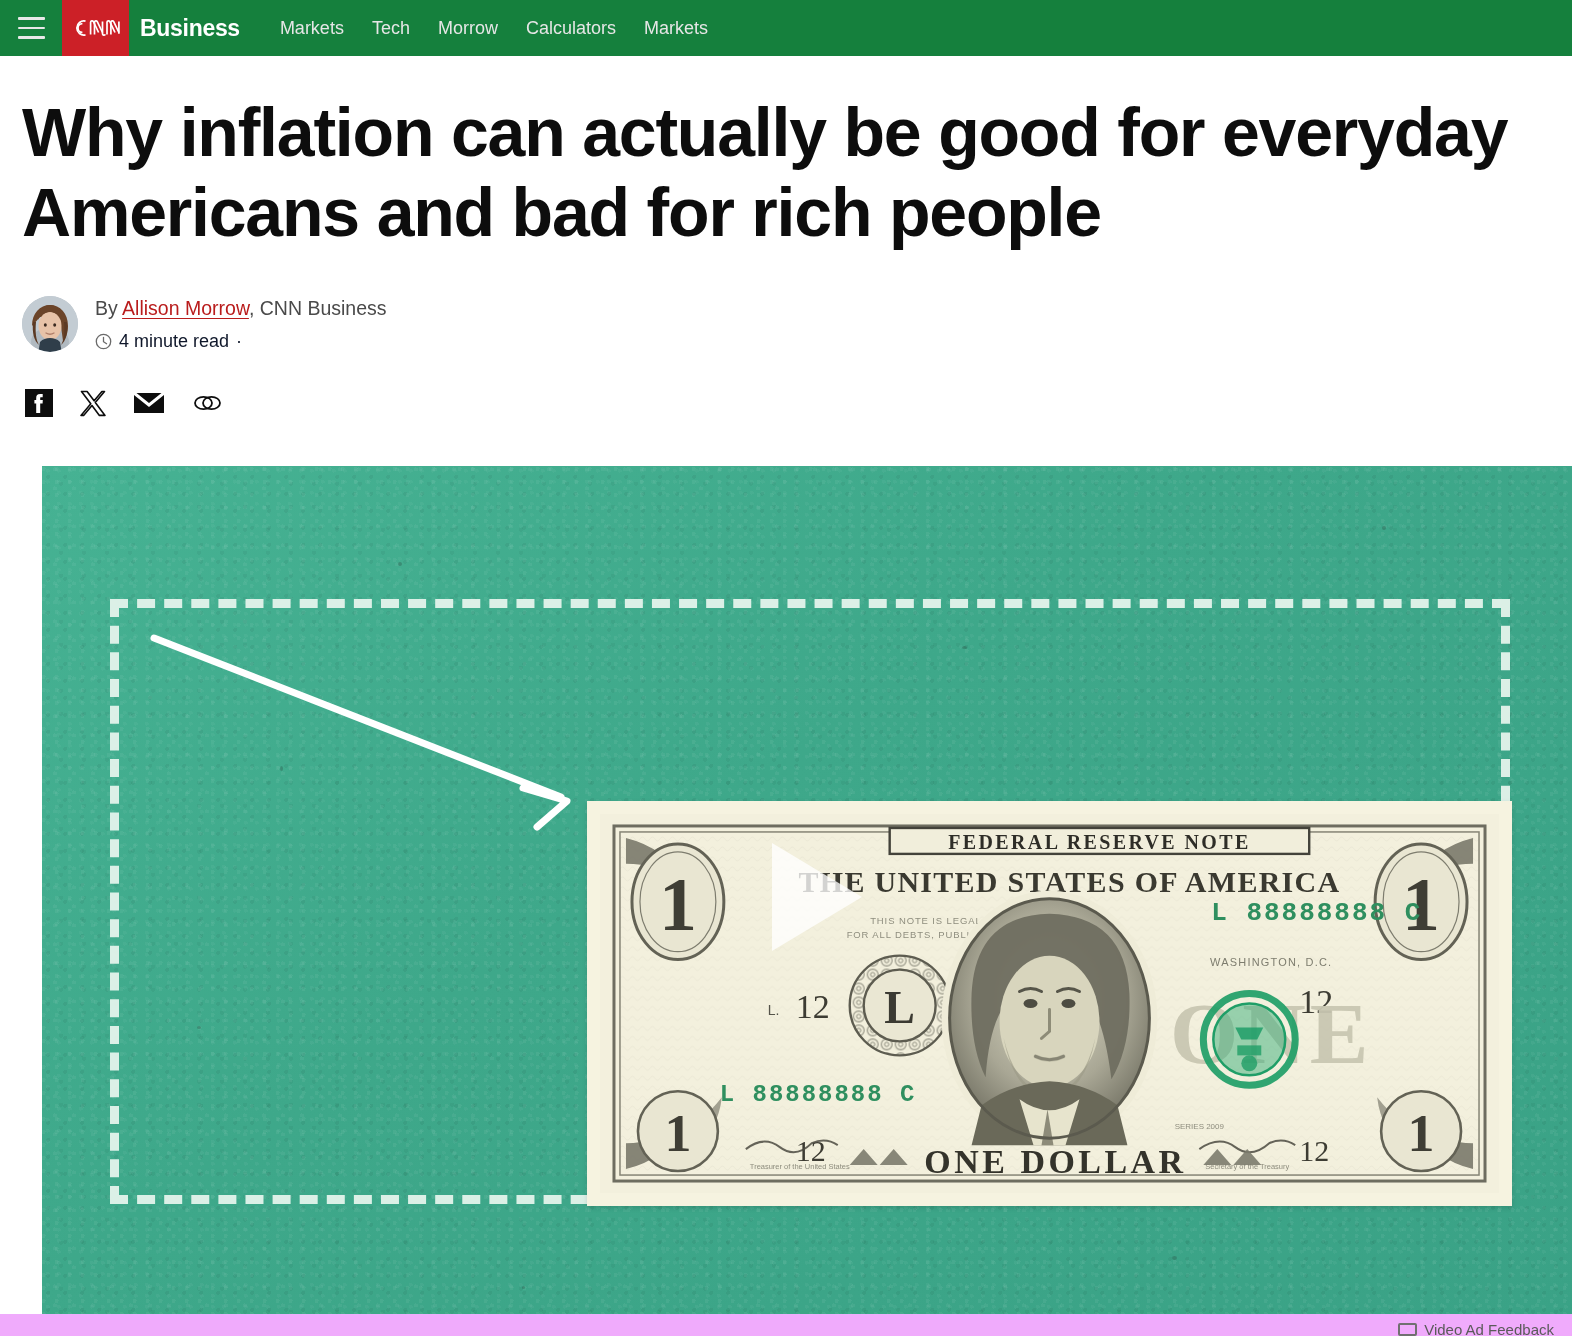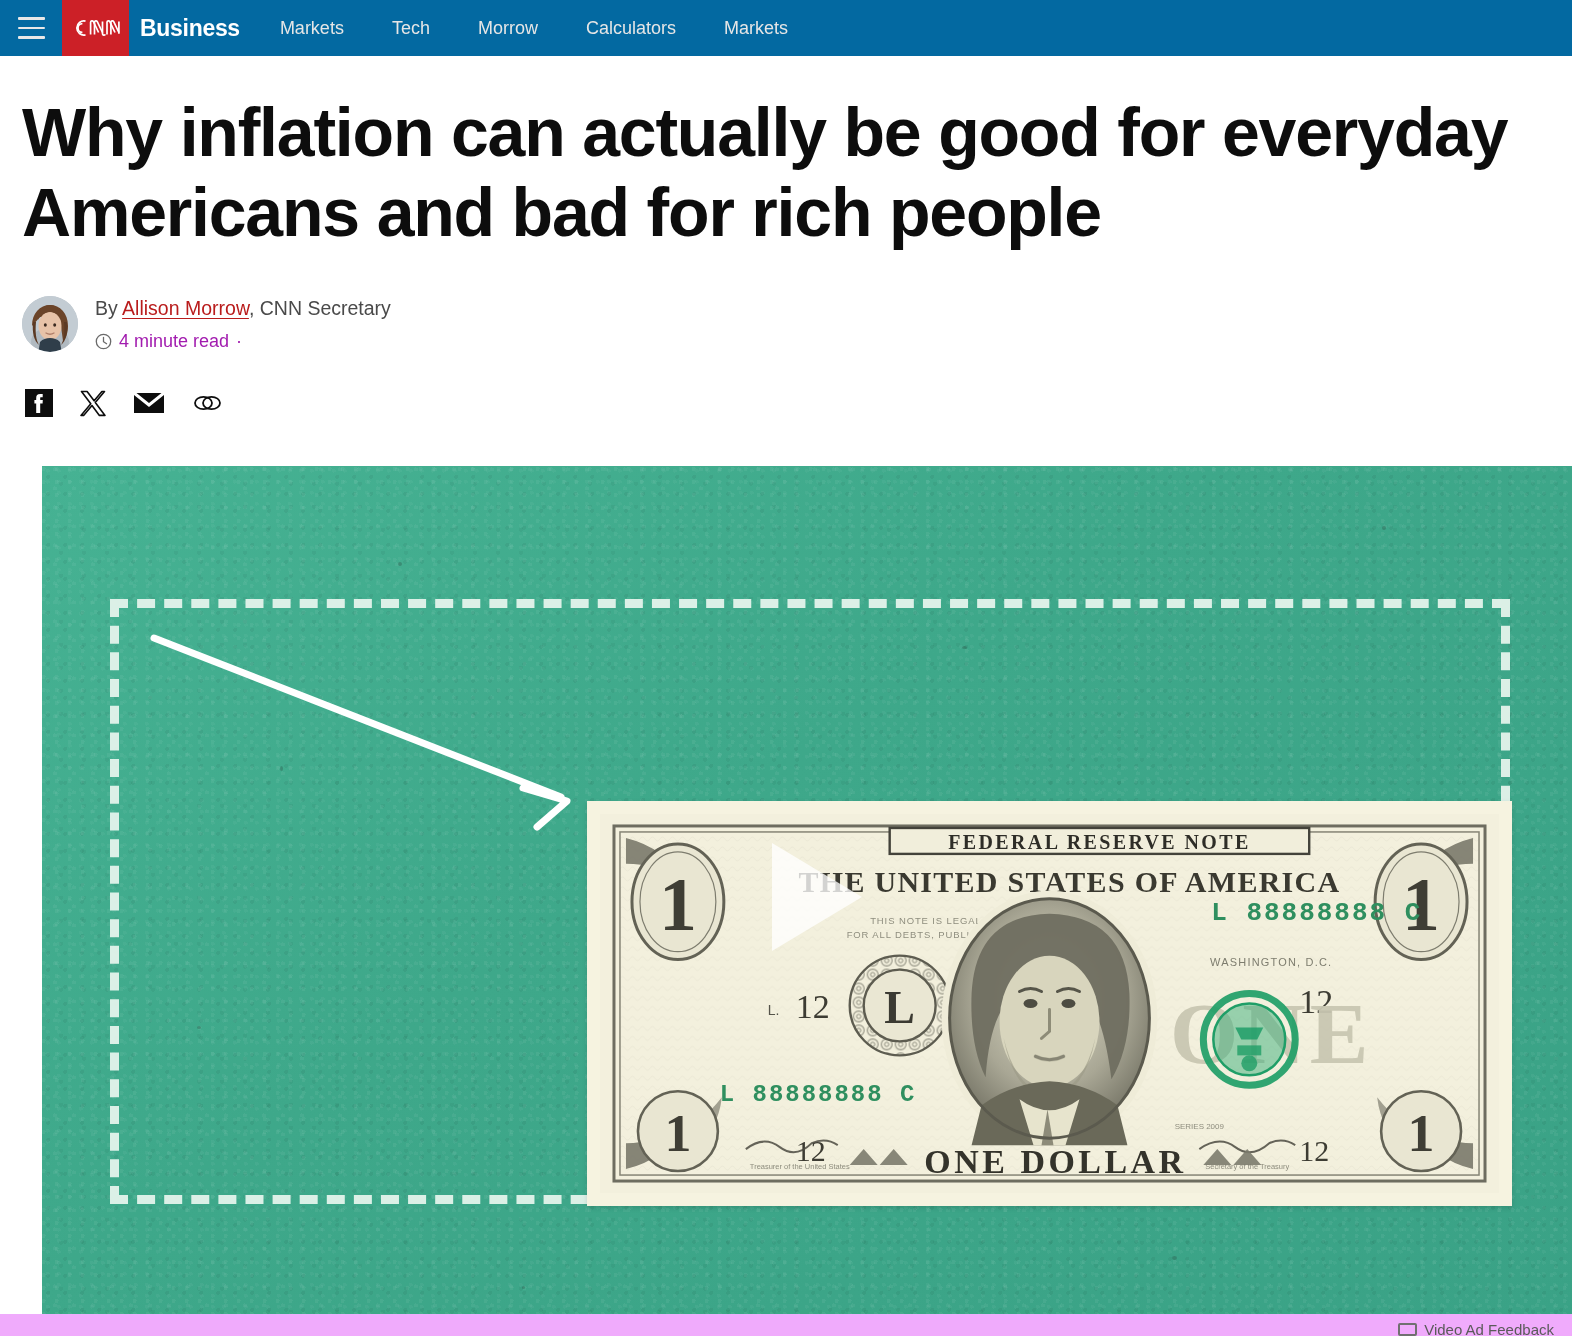--- a/index.html
+++ b/index.html
@@ -11,21 +11,21 @@
     background: #ffffff;
     font-family: "Liberation Sans", sans-serif;
     -webkit-font-smoothing: antialiased;
   }
 
   
   .navbar {
     position: relative;
     width: 1572px;
     height: 56px;
-    background: #0369a1;
+    background: #15803d;
     display: flex;
     align-items: center;
   }
   .hamburger {
     width: 62px;
     height: 56px;
     display: flex;
     flex-direction: column;
     justify-content: center;
     align-items: center;
@@ -54,21 +54,21 @@
     font-size: 23px;
     font-weight: bold;
     letter-spacing: -0.3px;
     margin-left: 11px;
     cursor: pointer;
   }
   .nav-links {
     display: flex;
     align-items: center;
     margin-left: 40px;
-    gap: 48px;
+    gap: 28px;
   }
   .nav-link {
     color: #e6e6e6;
     font-size: 18px;
     font-weight: 400;
     cursor: pointer;
     white-space: nowrap;
   }
 
   
@@ -108,21 +108,21 @@
     line-height: 1.5;
   }
   .author-link {
     color: #b91c1c;
     text-decoration: underline;
     text-underline-offset: 3px;
     cursor: pointer;
   }
   .byline-line2 {
     font-size: 18px;
-    color: #a21caf;
+    color: #0f172a;
     line-height: 1.55;
     margin-top: 4px;
     display: flex;
     align-items: center;
     gap: 7px;
   }
   .clock-icon { display: inline-flex; }
 
   
   .share-row {
@@ -305,21 +305,21 @@
           <ellipse cx="23.3" cy="29" rx="1.5" ry="1.8" fill="#3b2a20"></ellipse>
           <ellipse cx="32.7" cy="29" rx="1.5" ry="1.8" fill="#3b2a20"></ellipse>
           <path d="M24 37q4 2.5 8 0" stroke="#b07f6a" stroke-width="1.3" fill="none" stroke-linecap="round"></path>
           <path d="M18 46c3-3 6-4 10-4s7 1 10 4l2 12H16z" fill="#2f3e4a"></path>
         </g>
       </svg>
     </div>
 
     <div class="byline-text">
       <div class="byline-line1">
-        <span>By </span><span class="author-link">Allison Morrow</span><span>, CNN Secretary</span>
+        <span>By </span><span class="author-link">Allison Morrow</span><span>, CNN Business</span>
       </div>
       <div class="byline-line2">
         <span class="clock-icon">
           <svg width="17" height="17" viewBox="0 0 17 17" aria-hidden="true">
             <circle cx="8.5" cy="8.5" r="7.2" fill="none" stroke="#6a6a6a" stroke-width="1.3"></circle>
             <path d="M8.5 4.3V8.7l3.1 2" fill="none" stroke="#6a6a6a" stroke-width="1.3" stroke-linecap="round"></path>
           </svg>
         </span>
         <span>4 minute read</span>
         <span>·</span>

